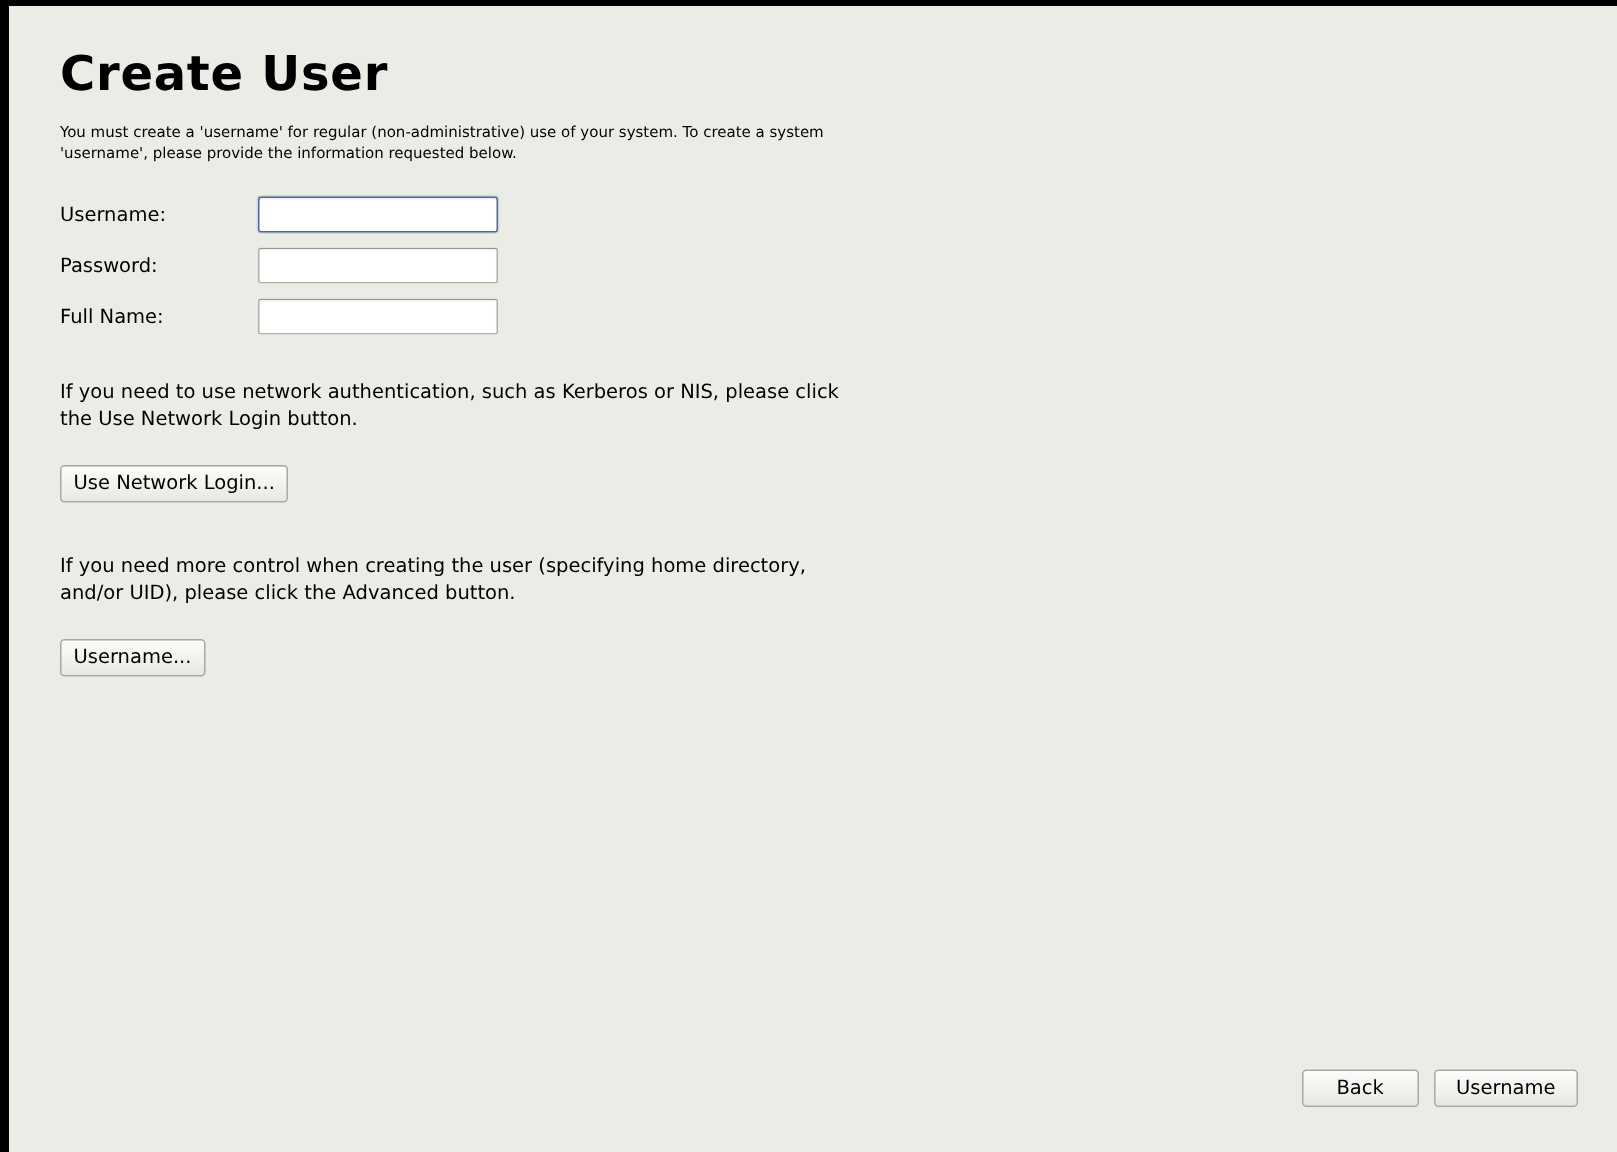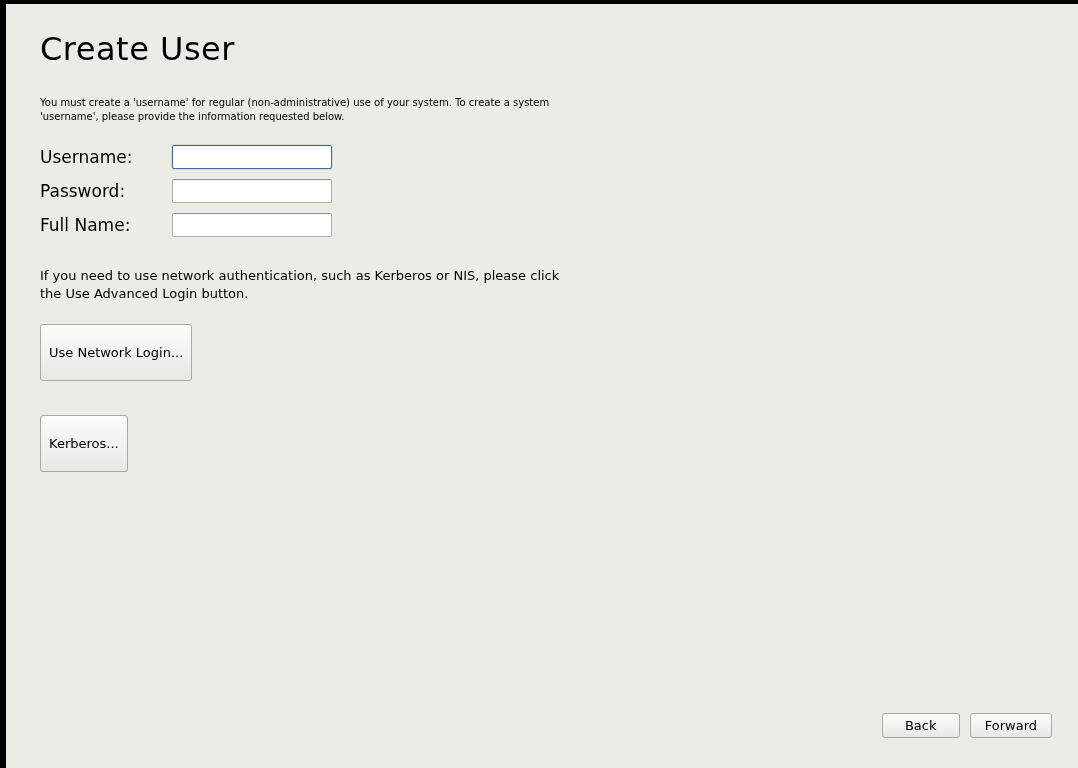--- a/index.html
+++ b/index.html
@@ -20,41 +20,41 @@
       position: absolute;
       top: 4px;
       left: 6px;
       right: 0;
       bottom: 0;
       background: #ecece7;
       padding: 26px 34px 20px 34px;
     }
     .page-title {
       font-size: 32px;
-      font-weight: normal;
-      margin-bottom: 28px;
+      font-weight: bold;
+      margin-bottom: 14px;
       letter-spacing: 0.5px;
     }
     .descr {
       font-size: 10px;
       line-height: 1.35;
       margin-bottom: 22px;
       max-width: 530px;
     }
     .form {
       margin-bottom: 30px;
     }
     .field-row {
       display: flex;
       align-items: center;
       margin-bottom: 10px;
     }
     .field-label {
       width: 132px;
-      font-size: 17px;
+      font-size: 13px;
     }
     .field-input {
       width: 160px;
       height: 24px;
       padding: 2px 4px;
       font-size: 13px;
       background: #fff;
       border: 1px solid #b0b0a8;
       border-top-color: #969690;
       border-radius: 2px;
@@ -72,21 +72,21 @@
       margin-bottom: 22px;
     }
     .btn {
       display: inline-block;
       font-size: 13px;
       font-family: inherit;
       color: #000;
       background: linear-gradient(#fcfcfb, #e8e8e3);
       border: 1px solid #a9a9a2;
       border-radius: 3px;
-      padding: 20px 8px;
+      padding: 4px 8px;
       cursor: pointer;
       box-shadow: 0 1px 0 rgba(255,255,255,0.6) inset;
     }
     .btn-row {
       margin-bottom: 34px;
     }
     .nav-bar {
       position: absolute;
       right: 26px;
       bottom: 30px;
@@ -116,29 +116,30 @@
     <div class="field-row">
       <label class="field-label">Password:</label>
       <input type="password" class="field-input" value="" style="">
     </div>
     <div class="field-row">
       <label class="field-label">Full Name:</label>
       <input type="text" class="field-input" value="" style="">
     </div>
   </div>
 
-  <p class="hint">If you need to use network authentication, such as Kerberos or NIS, please click the Use Advanced Login button.</p>
+  <p class="hint">If you need to use network authentication, such as Kerberos or NIS, please click the Use Network Login button.</p>
 
   <div class="btn-row">
     <button class="btn">Use Network Login...</button>
   </div>
 
+  <p class="hint">If you need more control when creating the user (specifying home directory, and/or UID), please click the Advanced button.</p>
 
   <div class="btn-row">
-    <button class="btn">Kerberos...</button>
+    <button class="btn">Username...</button>
   </div>
 
   <div class="nav-bar">
     <button class="btn nav-btn">Back</button>
-    <button class="btn nav-btn">Forward</button>
+    <button class="btn nav-btn">Username</button>
   </div>
 
 </div>
 
 </body></html>

